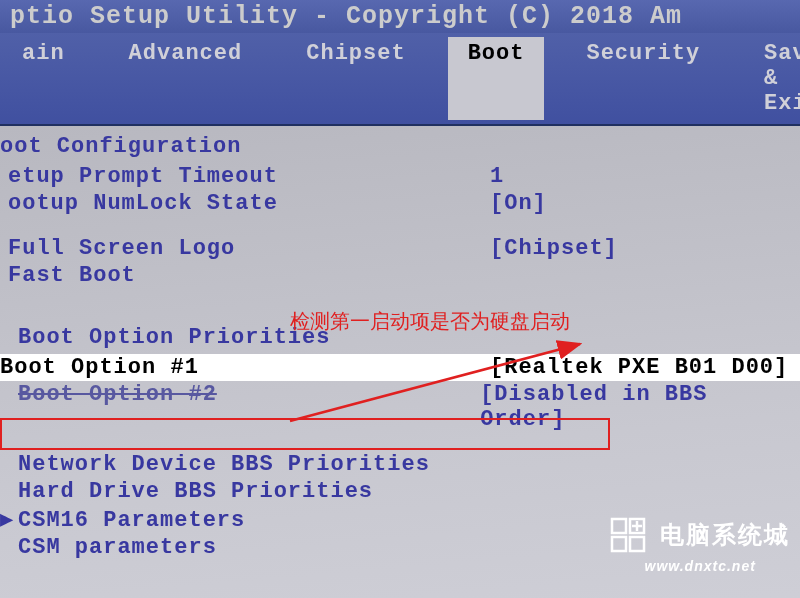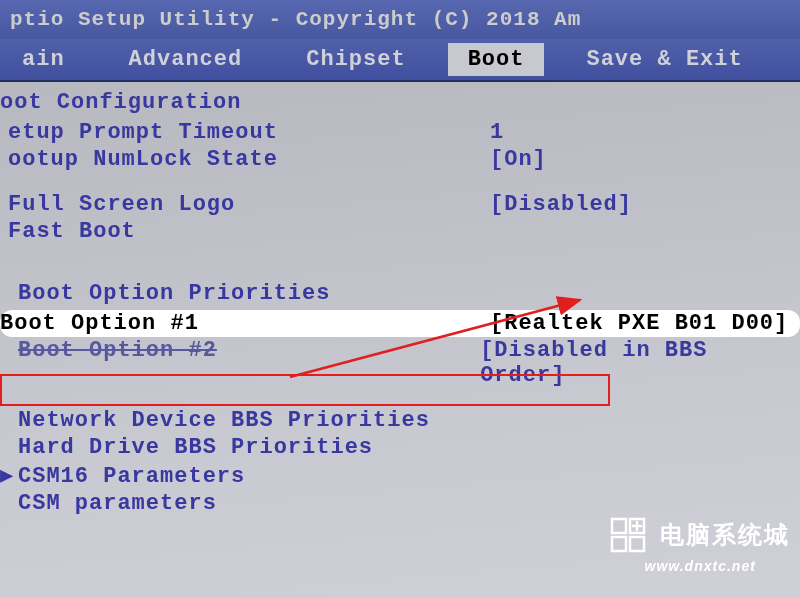--- a/index.html
+++ b/index.html
@@ -15,22 +15,22 @@
     }
     .bios-screen {
       width: 100%;
       height: 100%;
       background: linear-gradient(175deg, #4a5aa0 0%, #3a4a90 20%, #455590 50%, #5060a0 80%, #4555a0 100%);
       position: relative;
     }
     .header-bar {
       background: linear-gradient(180deg, #5868b0 0%, #4858a0 100%);
       color: #cccccc;
-      padding: 8px 10px;
-      font-size: 21px;
+      padding: 2px 10px;
+      font-size: 25px;
       letter-spacing: 1px;
       white-space: nowrap;
       overflow: hidden;
     }
     .menu-bar {
       display: flex;
       background: linear-gradient(180deg, #5060a8 0%, #4050a0 100%);
       padding: 4px 0;
       border-bottom: 2px solid #203060;
       gap: 20px;
@@ -73,21 +73,20 @@
     }
     .setting-label.indent {
       padding-left: 18px;
     }
     .setting-value {
       color: #3838a0;
     }
     .selected-row {
       background: #ffffff;
       color: #000 !important;
-      border-radius: 12px;
     }
     .selected-row .setting-label,
     .selected-row .setting-value {
       color: #000;
     }
     .strike-row .setting-label {
       text-decoration: line-through;
       color: #5858a0;
     }
     .arrow-marker {
@@ -143,20 +142,21 @@
 
   <div class="header-bar">
     <span>ptio Setup Utility - Copyright (C) 2018 Am</span>
   </div>
 
   <div class="menu-bar">
     <div class="menu-item">ain</div>
     <div class="menu-item">Advanced</div>
     <div class="menu-item">Chipset</div>
     <div class="menu-item active">Boot</div>
+    <div class="menu-item">Security</div>
     <div class="menu-item">Save &amp; Exit</div>
   </div>
 
   <div class="content-area">
 
     <div class="section-title">oot Configuration</div>
 
     <div class="setting-row">
       <div class="setting-label">etup Prompt Timeout</div>
       <div class="setting-value">1</div>
@@ -164,21 +164,21 @@
 
     <div class="setting-row">
       <div class="setting-label">ootup NumLock State</div>
       <div class="setting-value">[On]</div>
     </div>
 
     <div class="spacer"></div>
 
     <div class="setting-row">
       <div class="setting-label">Full Screen Logo</div>
-      <div class="setting-value">[Disabled]</div>
+      <div class="setting-value">[Chipset]</div>
     </div>
 
     <div class="setting-row">
       <div class="setting-label">Fast Boot</div>
       <div class="setting-value"></div>
     </div>
 
     <div class="spacer"></div>
     <div class="spacer"></div>
 
@@ -207,20 +207,21 @@
     <div class="setting-row">
       <div class="setting-label" style="padding-left:0"><span class="arrow-marker">▶</span><span>CSM16 Parameters</span></div>
     </div>
 
     <div class="setting-row">
       <div class="setting-label indent">CSM parameters</div>
     </div>
 
     <div class="annotation-box" style="left:0; top:292px; width:610px; height:32px;"></div>
 
+    <div class="annotation-text" style="left:290px; top:182px;">检测第一启动项是否为硬盘启动</div>
 
     <svg class="annotation-arrow" style="left:280px; top:210px; width:320px; height:90px;" viewBox="0 0 320 90">
       <defs>
         <marker id="arrowhead" markerWidth="10" markerHeight="8" refX="9" refY="4" orient="auto">
           <polygon points="0 0, 10 4, 0 8" fill="#e02020"></polygon>
         </marker>
       </defs>
       <line x1="10" y1="85" x2="300" y2="8" stroke="#e02020" stroke-width="2.5" marker-end="url(#arrowhead)"></line>
     </svg>
 

